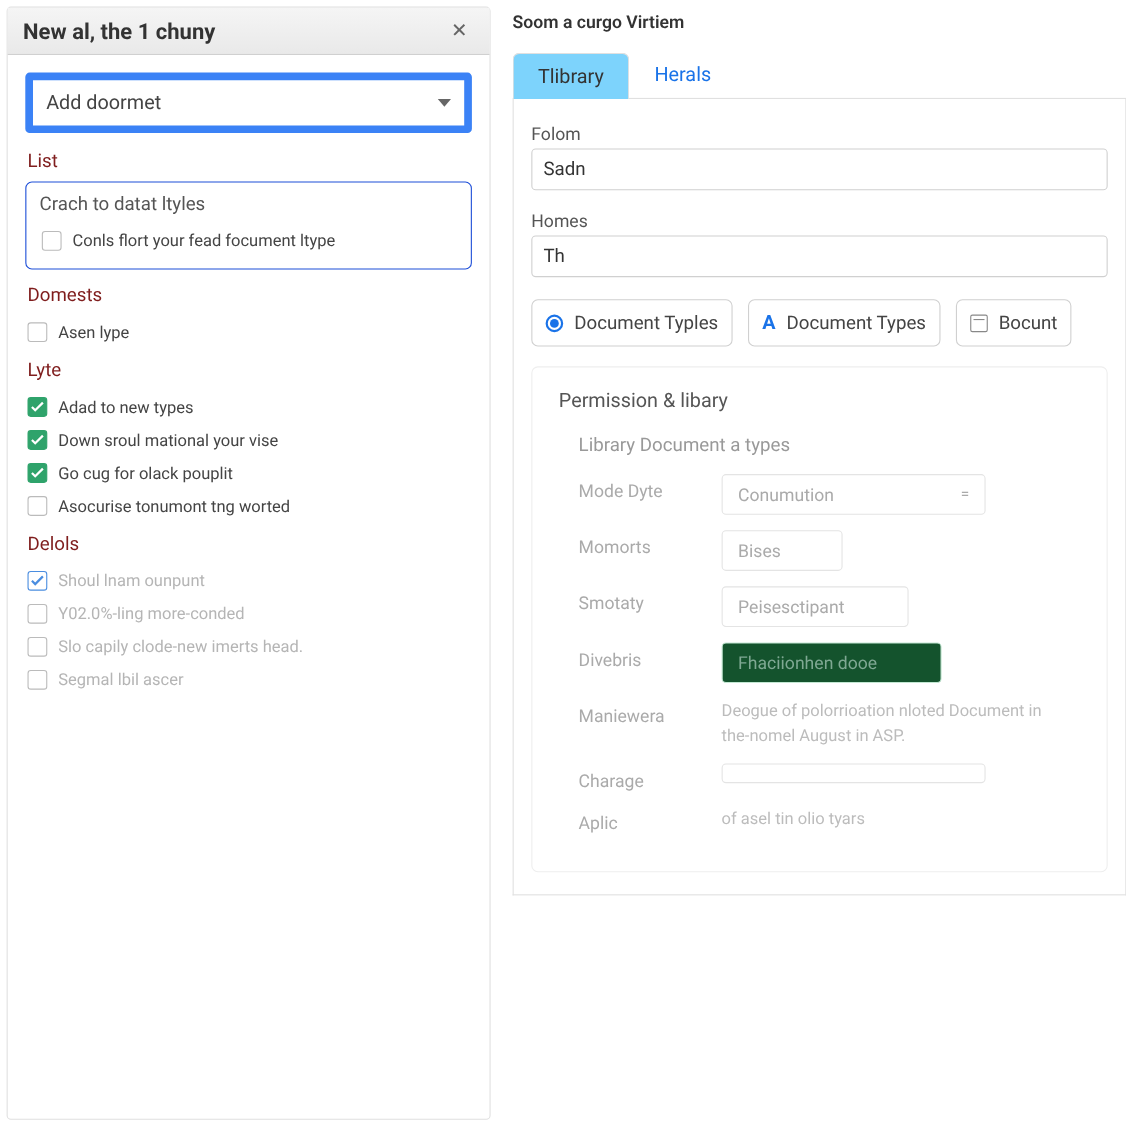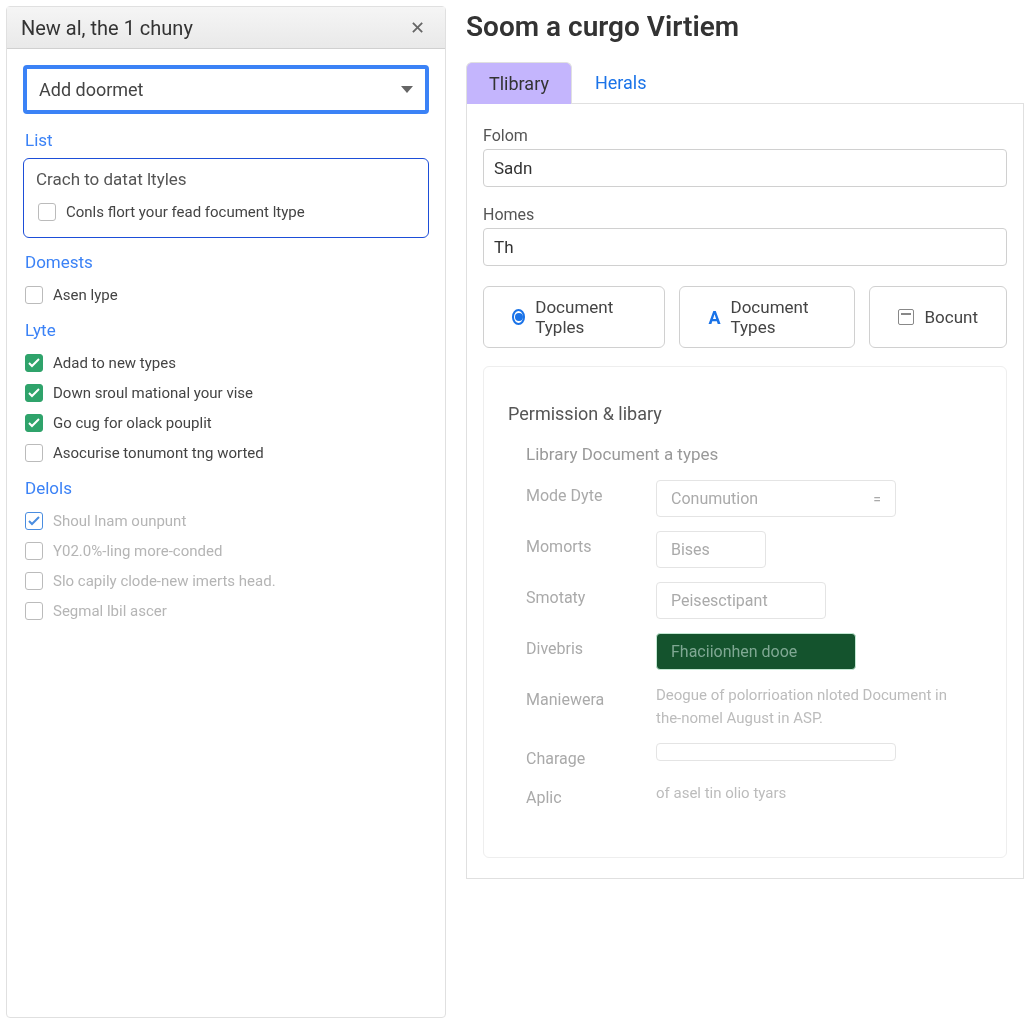--- a/index.html
+++ b/index.html
@@ -1,50 +1,50 @@
 <!DOCTYPE html>
 <html><head>
 <meta charset="utf-8">
 <style>
   *{box-sizing:border-box;margin:0;padding:0;font-family:-apple-system,BlinkMacSystemFont,"Segoe UI",Roboto,Arial,sans-serif}
   body{width:1024px;height:1024px;background:#fff;overflow:hidden;display:flex}
   .left-panel{width:440px;border:1px solid #e0e0e0;border-radius:4px;margin:6px;background:#fff;display:flex;flex-direction:column}
   .panel-header{background:linear-gradient(#f5f5f5,#e9e9e9);border-bottom:1px solid #d0d0d0;padding:8px 14px;display:flex;justify-content:space-between;align-items:center}
-  .panel-title{font-size:20px;font-weight:400;color:#333}
+  .panel-title{font-size:20px;font-weight:700;color:#333}
   .close-btn{font-size:18px;color:#666;cursor:pointer;padding:2px 6px}
   .panel-body{padding:16px}
-  .select-box{width:100%;border:4px solid #3b82f6;border-radius:4px;padding:10px 12px;font-size:18px;color:#444;display:flex;justify-content:space-between;align-items:center;cursor:pointer;margin-bottom:16px}
+  .select-box{width:100%;border:7px solid #3b82f6;border-radius:4px;padding:10px 12px;font-size:18px;color:#444;display:flex;justify-content:space-between;align-items:center;cursor:pointer;margin-bottom:16px}
   .chevron{width:0;height:0;border-left:6px solid transparent;border-right:6px solid transparent;border-top:7px solid #666}
-  .section-label{font-size:17px;color:#3b82f6;margin:10px 0 8px 2px}
+  .section-label{font-size:17px;color:#7f1d1d;margin:10px 0 8px 2px}
   .boxed{border:1px solid #1d4ed8;border-radius:6px;padding:10px 12px;margin-bottom:14px}
   .boxed-title{font-size:17px;color:#555;margin-bottom:8px}
   .chk-row{display:flex;align-items:flex-end;gap:10px;padding:6px 2px;font-size:15px;color:#444}
   .chk-row.dim{color:#b5b5b5}
   .chk{width:18px;height:18px;border:1.5px solid #bbb;border-radius:3px;flex-shrink:0;display:flex;align-items:center;justify-content:center}
   .chk.green{background:#2fa36b;border-color:#2fa36b}
   .chk.blue{border-color:#4a8de0}
   .chk svg{display:none}
   .chk.green svg,.chk.blue.checked svg{display:block}
   .right-panel{flex:1;padding:10px 0 0 8px}
-  .right-title{font-size:28px;font-weight:600;color:#333;padding:0 0 18px 6px}
+  .right-title{font-size:16px;font-weight:600;color:#333;padding:0 0 18px 6px}
   .tabs{display:flex;gap:0;border-bottom:1px solid #e0e0e0;margin-left:6px}
   .tab{padding:10px 22px;font-size:18px;border:1px solid transparent;border-bottom:none;border-radius:6px 6px 0 0;cursor:pointer}
-  .tab.active{border-color:#e0e0e0;background:#c4b5fd;color:#333;position:relative;top:1px}
+  .tab.active{border-color:#e0e0e0;background:#7dd3fc;color:#333;position:relative;top:1px}
   .tab.link{color:#1a73e8}
   .form-area{border:1px solid #e0e0e0;border-top:none;margin-left:6px;padding:14px 16px 20px}
   .fld-label{font-size:16px;color:#555;margin:8px 0 4px}
   .fld-input{width:100%;border:1px solid #d0d0d0;border-radius:4px;padding:8px 10px;font-size:17px;color:#333;margin-bottom:10px}
   .type-row{display:flex;gap:14px;margin:10px 0 18px}
-  .type-btn{border:1px solid #d0d0d0;border-radius:6px;padding:10px 28px;font-size:17px;color:#444;display:flex;align-items:center;gap:10px;cursor:pointer;background:#fff}
+  .type-btn{border:1px solid #d0d0d0;border-radius:6px;padding:10px 12px;font-size:17px;color:#444;display:flex;align-items:center;gap:10px;cursor:pointer;background:#fff}
   .radio{width:16px;height:16px;border:2px solid #1a73e8;border-radius:50%;display:flex;align-items:center;justify-content:center}
   .radio.selected::after{content:"";width:8px;height:8px;background:#1a73e8;border-radius:50%}
   .icon-a{font-weight:700;color:#1a73e8;font-size:18px}
   .icon-cal{width:16px;height:16px;border:1.5px solid #888;border-radius:2px;position:relative}
   .icon-cal::before{content:"";position:absolute;top:3px;left:2px;right:2px;height:1.5px;background:#888}
-  .perm-panel{border:1px solid #eee;border-radius:6px;padding:36px 24px;margin-top:4px}
+  .perm-panel{border:1px solid #eee;border-radius:6px;padding:20px 24px;margin-top:4px}
   .perm-title{font-size:18px;color:#555;margin-bottom:14px}
   .perm-section{padding:6px 0 0 18px}
   .perm-sub{font-size:17px;color:#999;margin-bottom:16px}
   .perm-row{display:flex;align-items:flex-start;margin-bottom:14px}
   .perm-label{width:130px;font-size:16px;color:#aaa;padding-top:6px}
   .perm-pill{border:1px solid #e4e4e4;border-radius:4px;padding:8px 14px;font-size:16px;color:#aaa;min-width:240px;display:flex;justify-content:space-between;align-items:center}
   .perm-pill.green{background:#14532d;border-color:#c3e8d3;color:#7fa893}
   .perm-text{font-size:15px;color:#bcbcbc;line-height:1.5;max-width:320px}
   .equals{color:#aaa;font-size:14px}
 </style>

